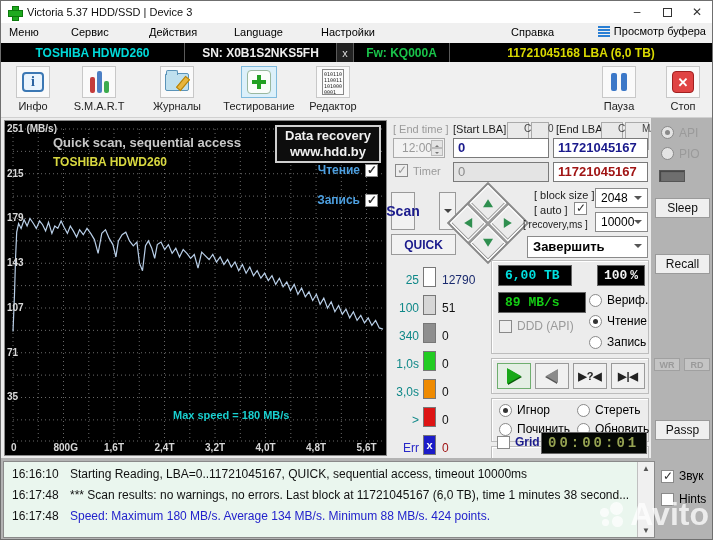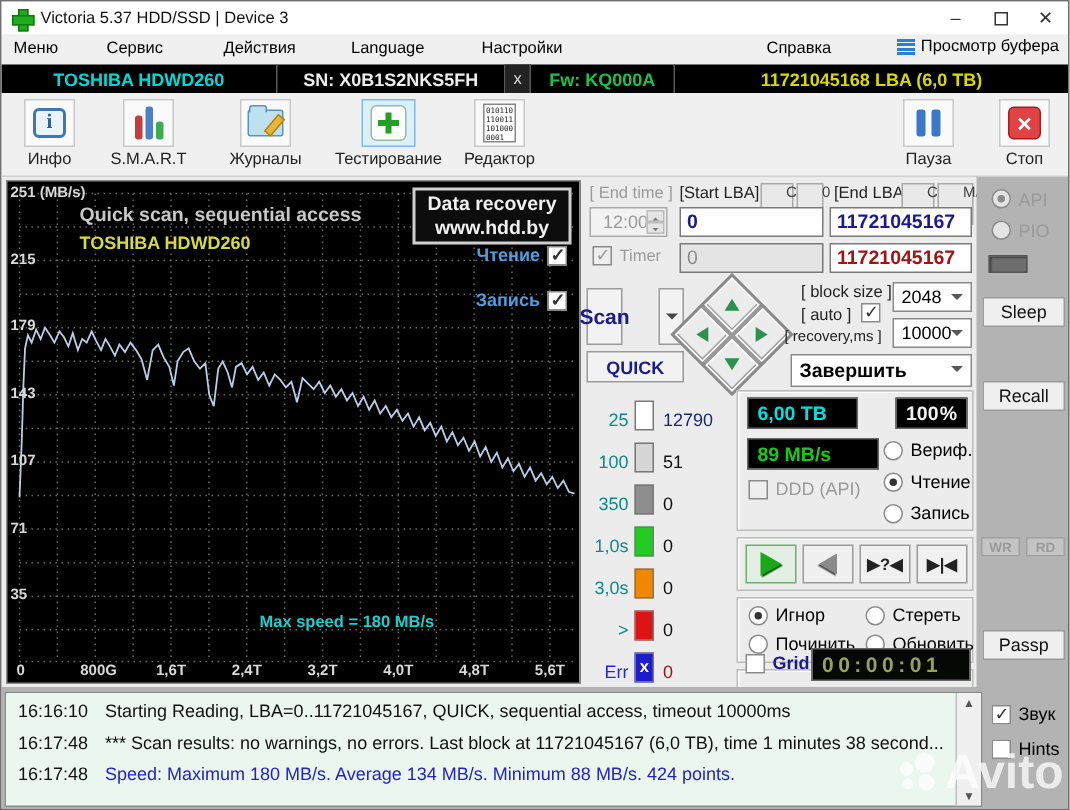--- a/index.html
+++ b/index.html
@@ -145,21 +145,21 @@
              display:flex; align-items:center; justify-content:center; color:#fff; font-size:11px; font-weight:bold; }
   .cnt-val { font-size:12px; color:#111; }
   .cnt-val.navy { color:#1a2a6e; }
   .cnt-val.red { color:#a01414; }
   .cnt-label.blue { color:#2828c8; }
 
   
   .group { position:absolute; border:1px solid #bdbdbd; box-shadow: inset 1px 1px 0 #fff; background:#ececec; }
 
   .lcd { position:absolute; background:#000; border:1px solid #666;
-         box-shadow: inset 1px 1px 2px rgba(0,0,0,.8); font-family:Liberation Sans, sans-serif;
+         box-shadow: inset 1px 1px 2px rgba(0,0,0,.8); font-family:Liberation Mono, monospace;
          font-weight:bold; display:flex; align-items:center; padding:0 6px; }
   .lcd.cyan { color:#00e0e0; }
   .lcd.white { color:#f2f2f2; }
   .lcd.green { color:#14cc14; }
   .lcd.timer { color:#96a352; letter-spacing:3px; background:#050805; }
 
   .radio-row { position:absolute; display:flex; align-items:center; gap:5px; }
 
   .transport { position:absolute; width:34px; height:26px; background:#f0f0f0; border:1px solid #9a9a9a;
                display:flex; align-items:center; justify-content:center; }
@@ -424,21 +424,21 @@
         <span class="cnt-label">25</span>
           <span class="cnt-box" style="background:#fff"></span>
           <span class="cnt-val navy">12790</span>
       </div>
       <div class="cnt-row" style="top:175px">
         <span class="cnt-label">100</span>
           <span class="cnt-box" style="background:#d6d6d6"></span>
           <span class="cnt-val">51</span>
       </div>
       <div class="cnt-row" style="top:203px">
-        <span class="cnt-label">350</span>
+        <span class="cnt-label">340</span>
           <span class="cnt-box" style="background:#8e8e8e"></span>
           <span class="cnt-val">0</span>
       </div>
       <div class="cnt-row" style="top:231px">
         <span class="cnt-label">1,0s</span>
           <span class="cnt-box" style="background:#22cc22"></span>
           <span class="cnt-val">0</span>
       </div>
       <div class="cnt-row" style="top:259px">
         <span class="cnt-label">3,0s</span>

